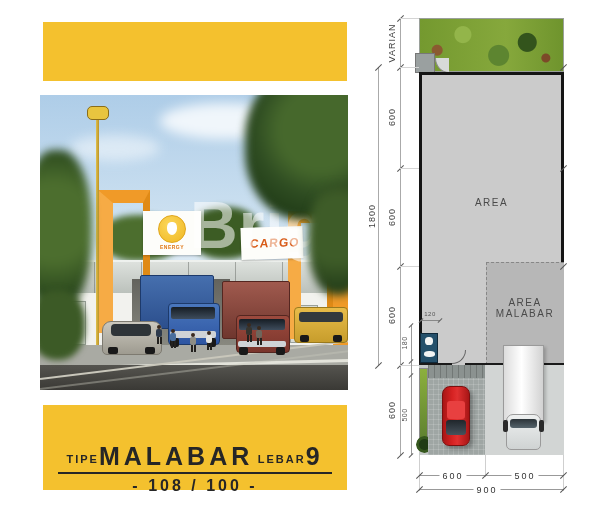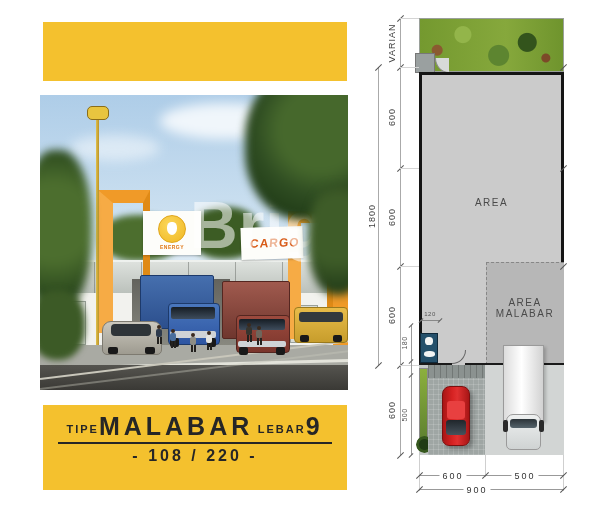--- a/index.html
+++ b/index.html
@@ -41,21 +41,21 @@
   .roadline{height:2px;background:#c9c7bb;transform:rotate(-7deg);transform-origin:left center;}
   .lamp-pole{background:linear-gradient(90deg,#e2c14a,#b8922a);}
   .lamp-head{background:#e8c53f;border:1px solid #8a6d1a;border-radius:5px;}
   .person .head{display:block;width:4px;height:4px;border-radius:50%;background:#3a2a1e;margin:0 auto;}
   .person .torso{display:block;width:6px;height:8px;border-radius:2px;}
   .person .legs{display:block;width:5px;height:7px;margin:0 auto;background:linear-gradient(90deg,#23211e 40%,rgba(0,0,0,0) 40% 60%,#23211e 60%);}
   .watermark{left:150px;top:92px;font-size:66px;font-weight:bold;color:rgba(255,255,255,.55);letter-spacing:1px;white-space:nowrap;}
 
   
   .ftr-box{left:43px;top:405px;width:304px;height:85px;background:#F4C12E;text-align:center;padding-top:7px;box-sizing:border-box;color:#262626;}
-  .ftr-line1{display:inline-block;border-bottom:2px solid #262626;padding:0 8px 1px;white-space:nowrap;}
+  .ftr-line1{display:inline-block;border-bottom:2px solid #262626;padding:0 8px 1px;white-space:nowrap;margin-top:30px;}
   .ftr-line1 .sm{font-size:11px;font-weight:bold;letter-spacing:2px;vertical-align:2px;}
   .ftr-line1 .lg{font-size:25px;font-weight:bold;letter-spacing:4px;}
   .ftr-spec{font-size:16px;font-weight:bold;letter-spacing:3px;margin-top:3px;}
 
   
   .plan{left:370px;top:0;width:230px;height:509px;}
   .dimline-v{width:1px;background:#aaa;}
   .dimline-h{height:1px;background:#999;}
   .extline-h{height:1px;background:#d4d4d4;}
   .extline-v{width:1px;background:#cfcfcf;}
@@ -211,21 +211,21 @@
   <div class="abs treeblob" style="left:268px;top:90px;width:60px;height:110px;filter:blur(4px);background:radial-gradient(circle at 50% 40%,#3e5c28 0 45%,#27411b 80%);"></div>
   <div class="abs treeblob" style="left:-18px;top:55px;width:70px;height:160px;filter:blur(4px);background:radial-gradient(circle at 45% 45%,#4c6e2e 0 40%,#2c4a1e 75%);"></div>
   <div class="abs treeblob" style="left:-10px;top:195px;width:55px;height:70px;filter:blur(3px);background:#3c5a26;"></div>
 </div>
 
 <div class="abs ftr-box">
   <div class="ftr-line1">
     <span class="sm">TIPE</span><span class="lg">MALABAR</span>
     <span class="sm">LEBAR</span><span class="lg">9</span>
   </div>
-  <div class="ftr-spec">- 108 / 220 -</div>
+  <div class="ftr-spec">- 108 / 100 -</div>
 </div>
 
 <div class="abs plan">
 
   <div class="abs grass"></div>
   <div class="abs gate"></div>
   <div class="abs gate-arc"></div>
   <div class="abs warehouse"></div>
   <div class="abs arealabel" style="left:49px;top:197px;width:145px;">
     <div>AREA</div>
@@ -303,14 +303,14 @@
   <div class="abs extline-v" style="left:193px;top:455px;height:36px;"></div>
   <div class="abs dimline-h" style="left:49px;top:475px;width:145px;"></div>
   <div class="abs tick" style="left:45px;top:475px;"></div>
   <div class="abs tick" style="left:111px;top:475px;"></div>
   <div class="abs tick" style="left:189px;top:475px;"></div>
   <div class="abs hlabel" style="left:83px;top:476px;">600</div>
   <div class="abs hlabel" style="left:155px;top:476px;">500</div>
   <div class="abs dimline-h" style="left:49px;top:489px;width:145px;"></div>
   <div class="abs tick" style="left:45px;top:489px;"></div>
   <div class="abs tick" style="left:189px;top:489px;"></div>
-  <div class="abs hlabel" style="left:107px;top:490px;">900</div>
+  <div class="abs hlabel" style="left:117px;top:490px;">900</div>
 </div>
 
 </body></html>

